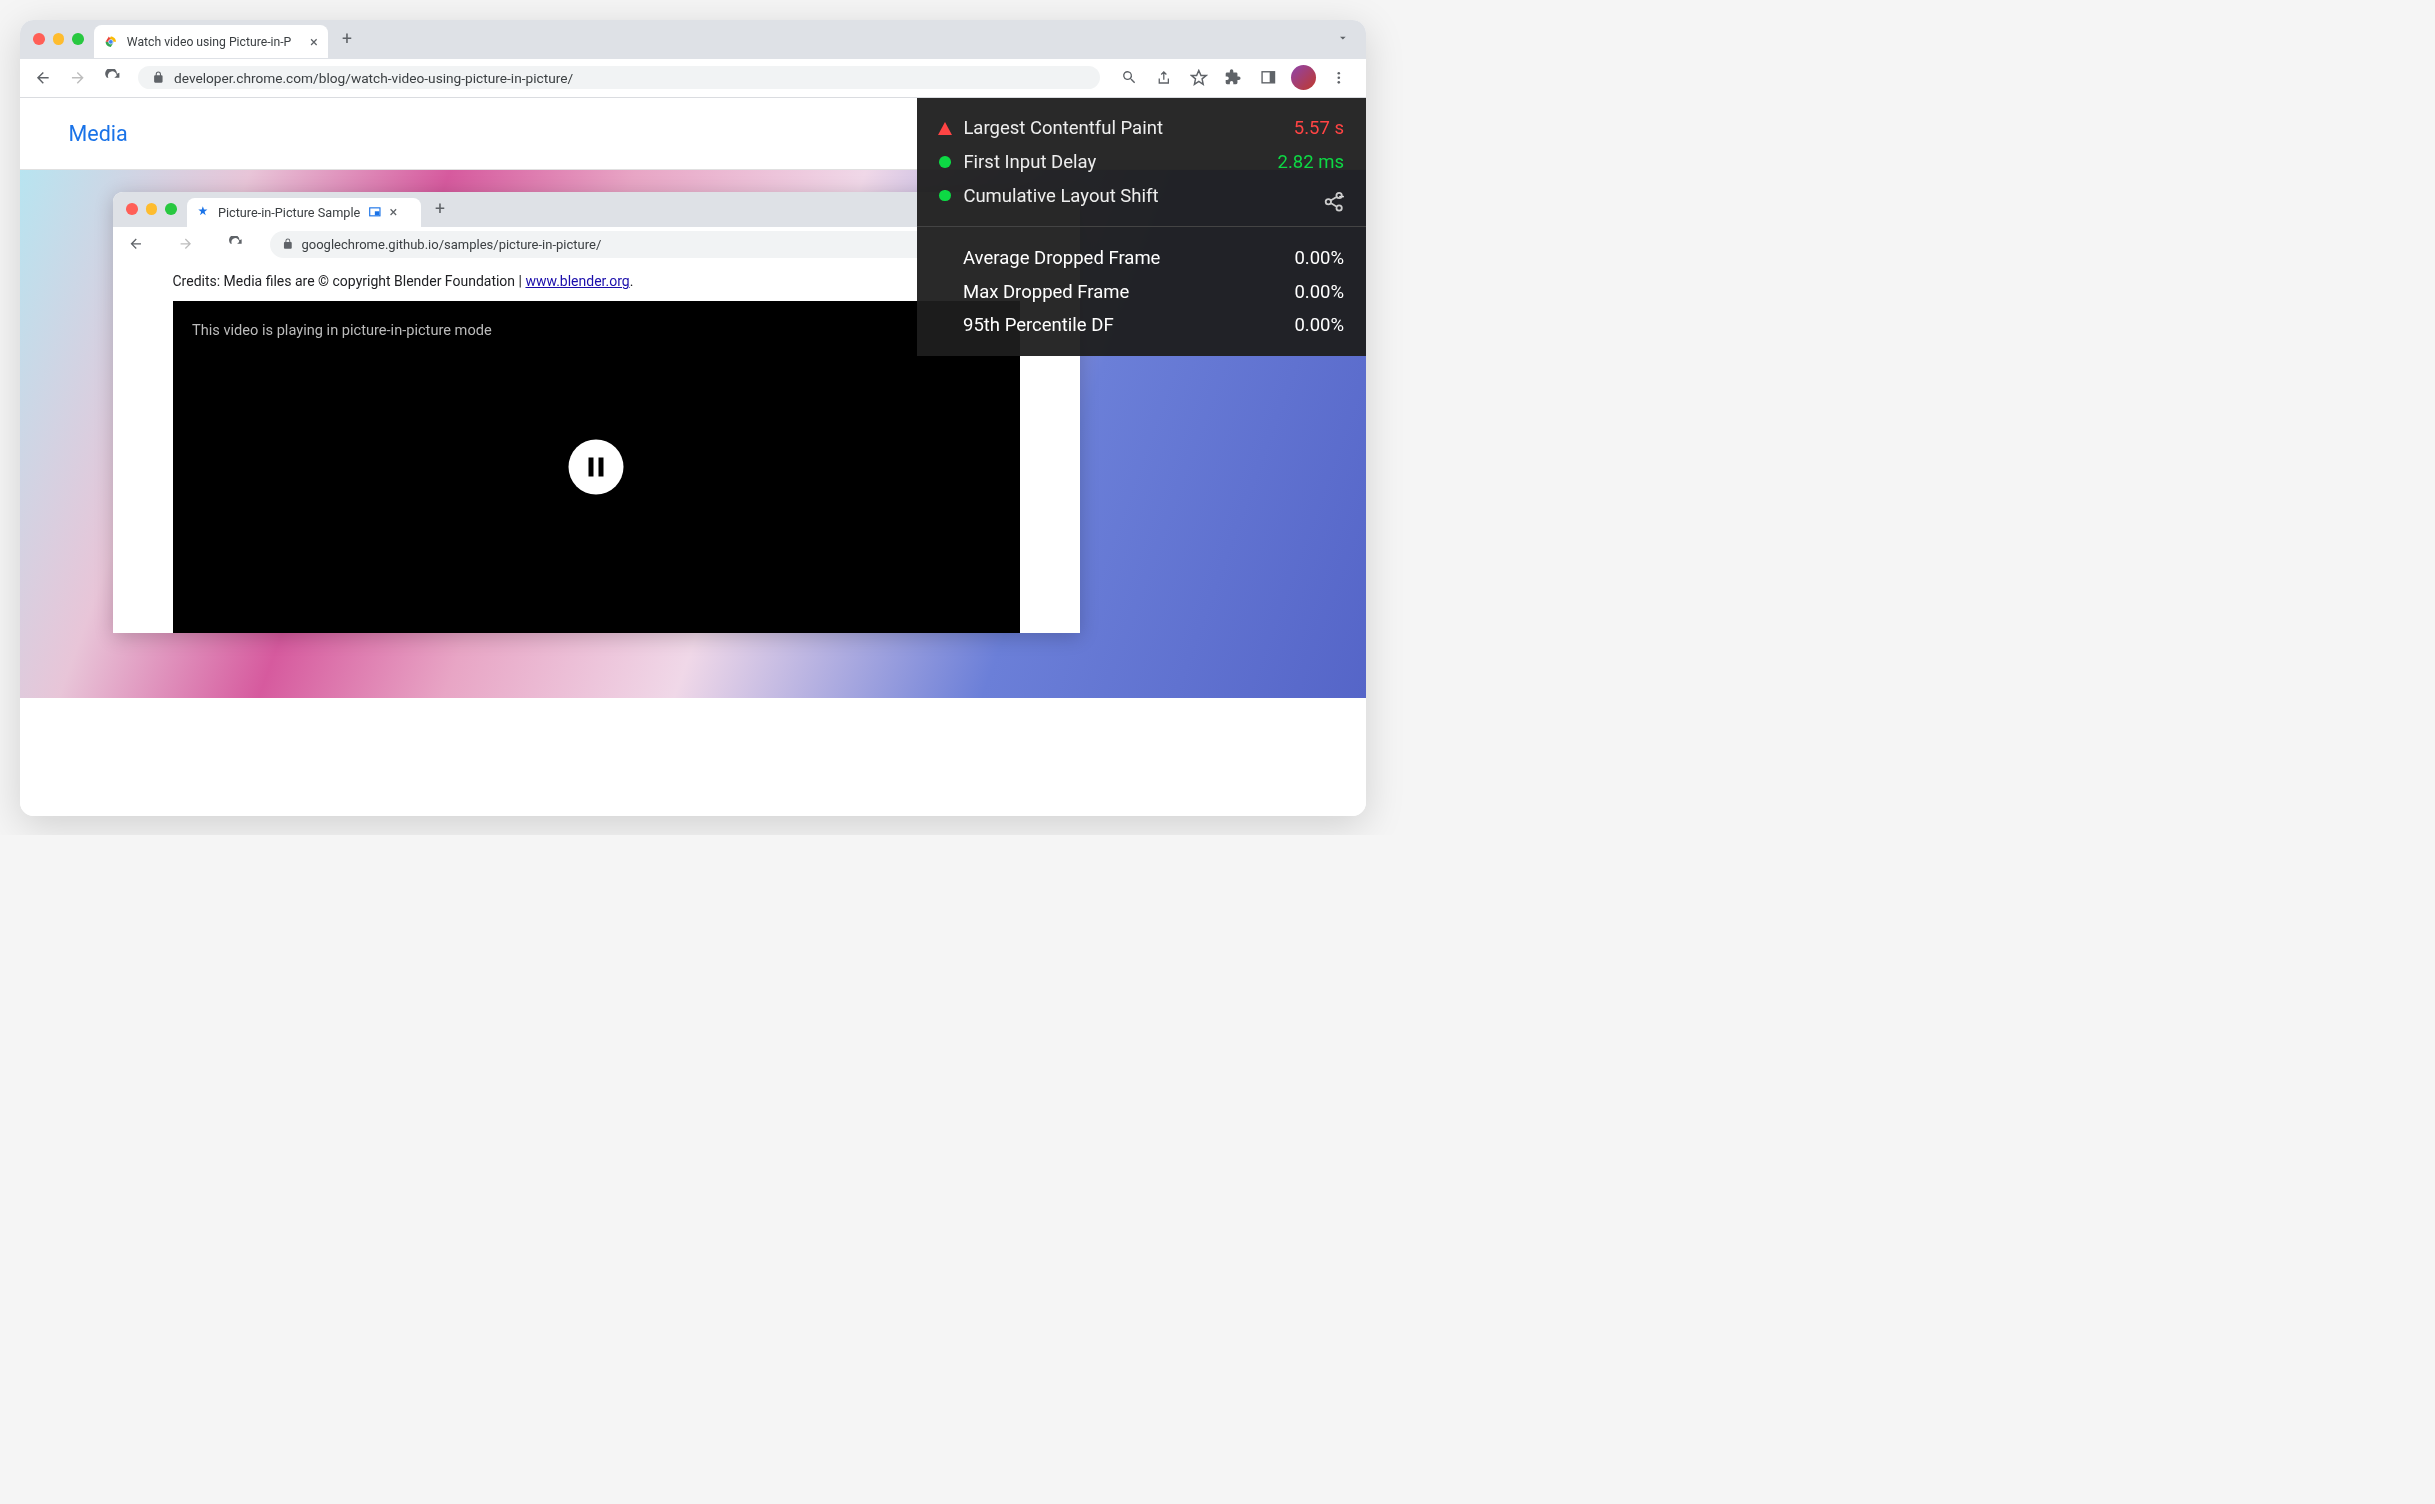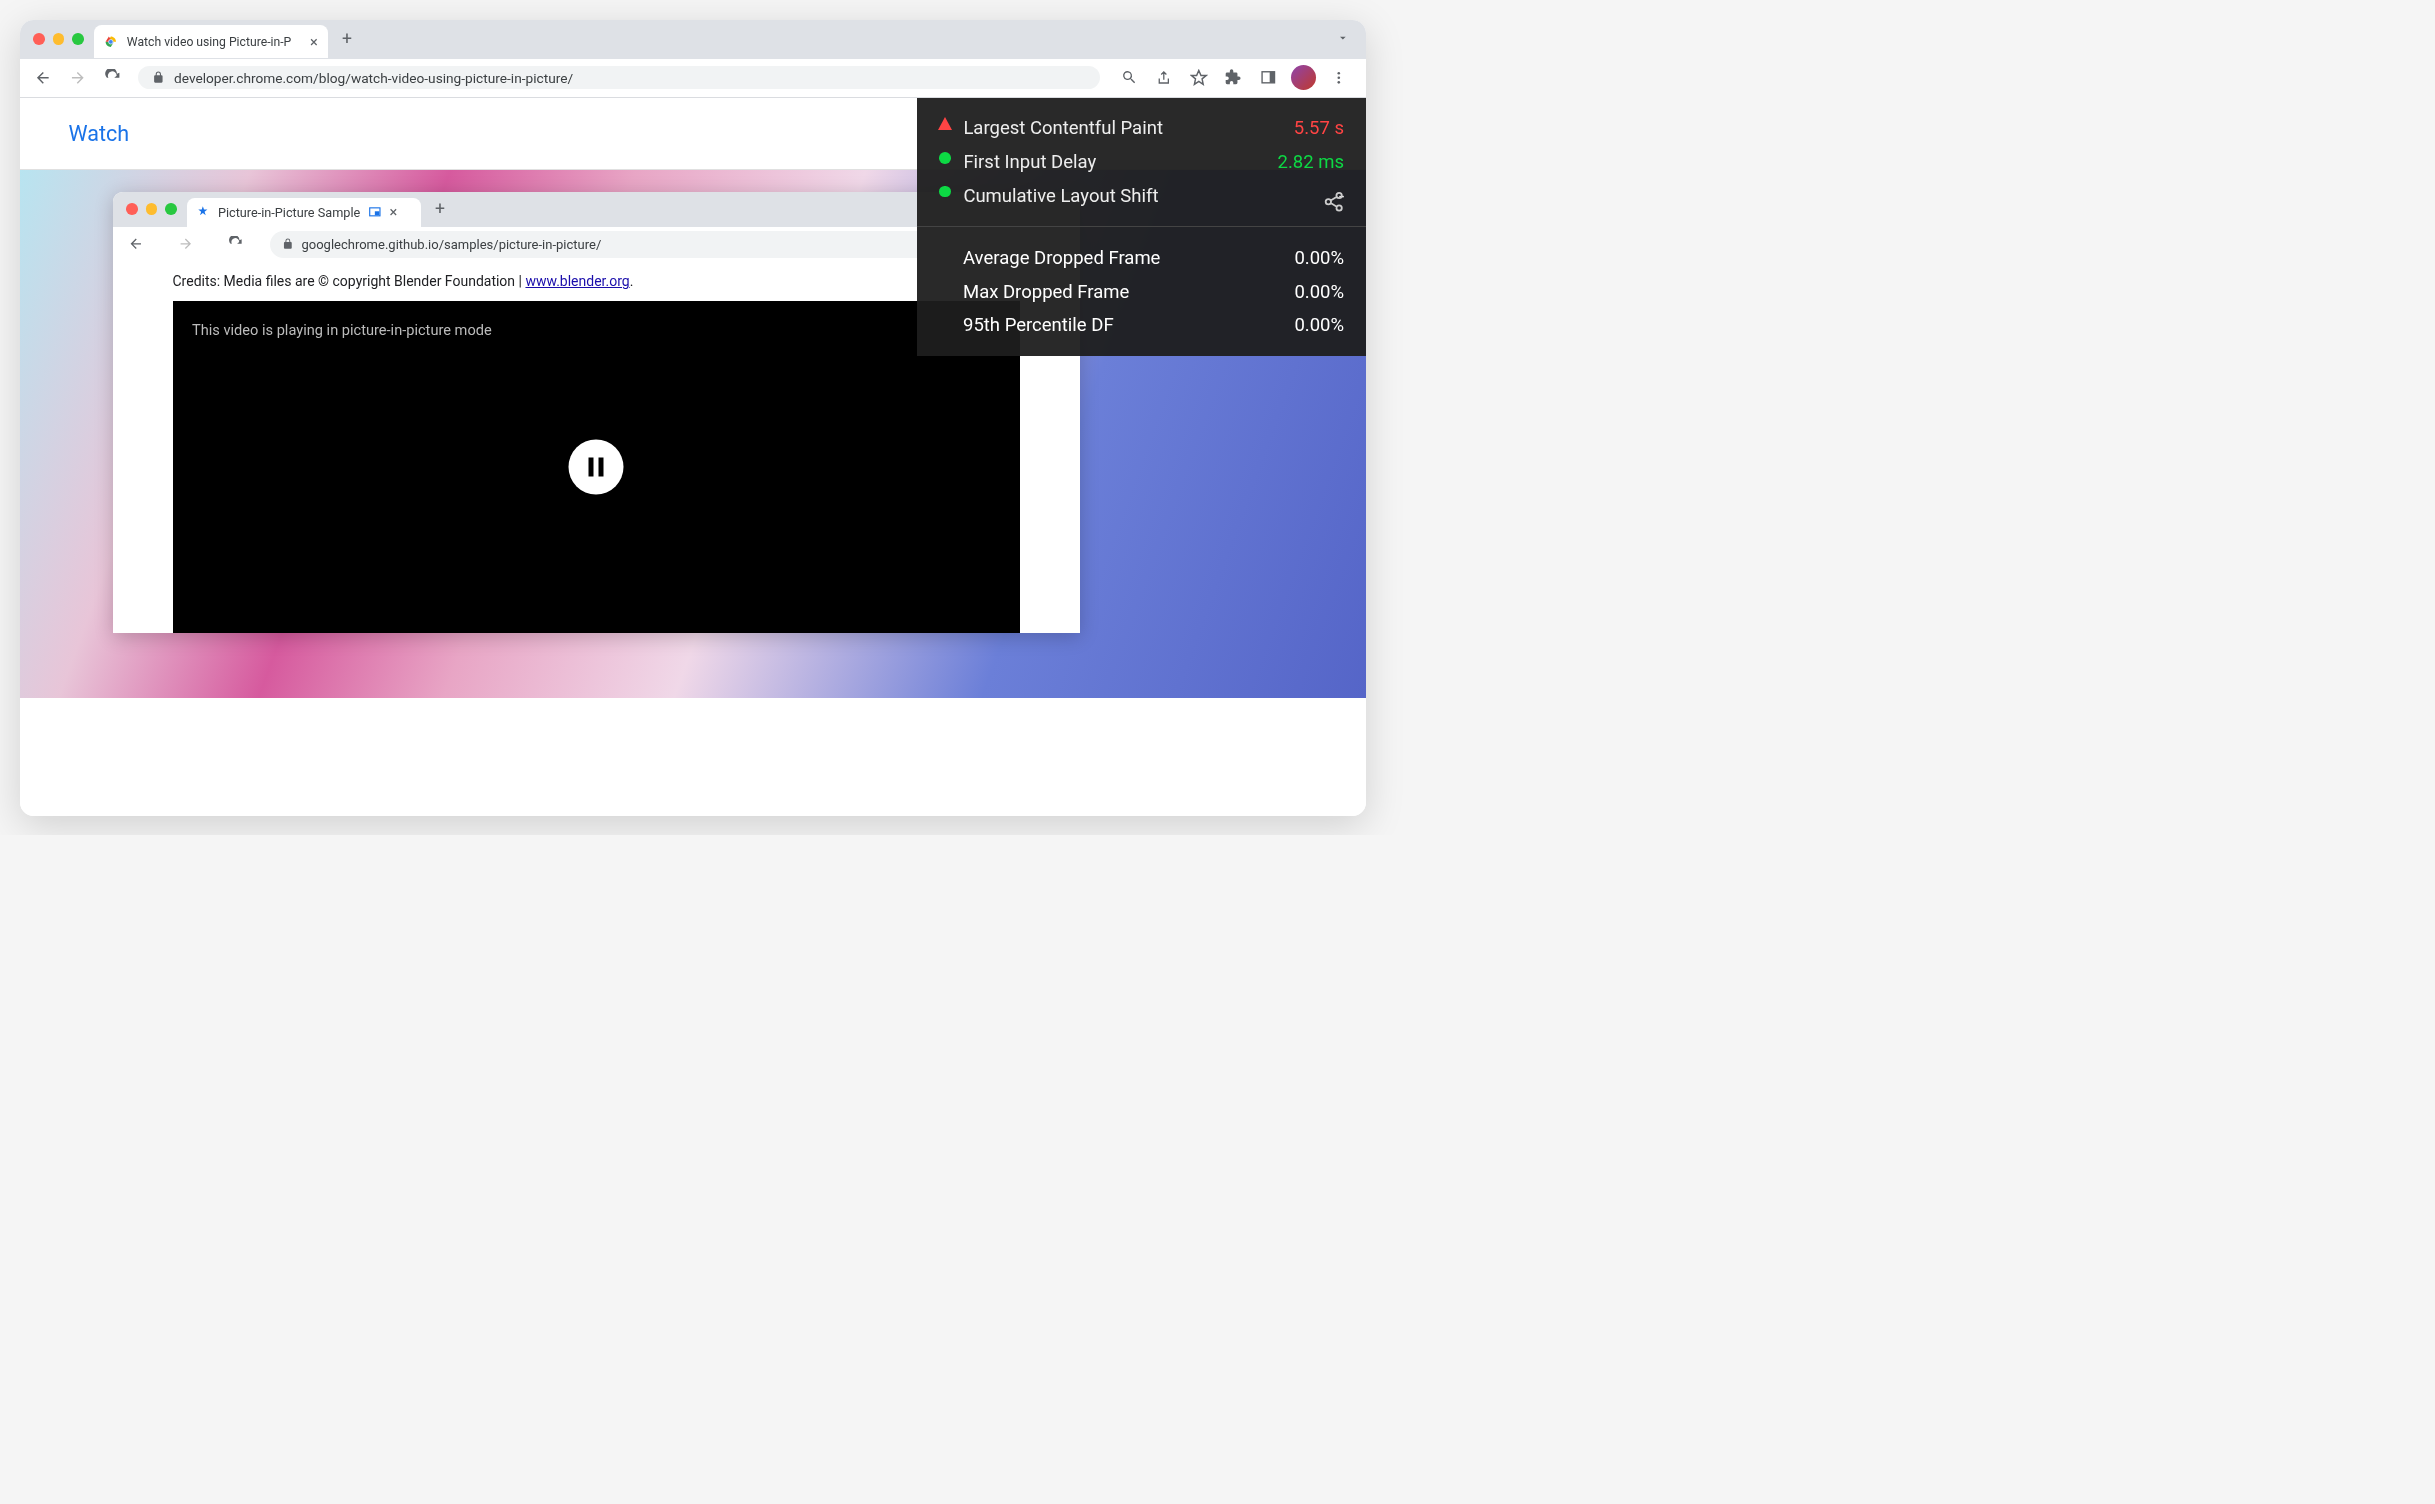--- a/index.html
+++ b/index.html
@@ -44,21 +44,21 @@
 .inner-content { padding: 11.7px 60px 0; }
 .credits { font-size: 14px; color: #202124; margin-bottom: 11.7px; }
 .credits a { color: #1a0dab; text-decoration: underline; }
 .video-box { width: 100%; height: 332px; background: #000; position: relative; padding: 19.5px; }
 .video-msg { color: #bbb; font-size: 14.6px; }
 .pause-btn { position: absolute; top: 50%; left: 50%; transform: translate(-50%,-50%); width: 55px; height: 55px; background: #fff; border-radius: 50%; display: flex; align-items: center; justify-content: center; gap: 4.9px; cursor: pointer; }
 .pause-btn span { width: 4.9px; height: 19.5px; background: #000; }
 .metrics-panel { position: absolute; top: 0; right: 0; width: 449px; background: rgba(30,30,30,0.95); color: #fff; font-size: 18.5px; }
 .metrics-section { padding: 13.7px 21.5px; }
 .metrics-section.top { border-bottom: 1px solid #444; position: relative; }
-.metric-row { display: flex; padding: 5.9px 0; gap: 11.7px; }
+.metric-row { display: flex; align-items: center; padding: 5.9px 0; gap: 11.7px; }
 .metric-indicator { width: 13.7px; height: 13.7px; flex-shrink: 0; display: flex; align-items: center; justify-content: center; }
 .ind-triangle { width: 0; height: 0; border-left: 7.8px solid transparent; border-right: 7.8px solid transparent; border-bottom: 13.7px solid #ff4444; }
 .ind-circle-green { width: 11.7px; height: 11.7px; border-radius: 50%; background: #0dd944; }
 .metric-label { flex: 1; color: #eee; }
 .metric-value { font-weight: 400; }
 .val-red { color: #ff4444; }
 .val-green { color: #0dd944; }
 .share-icon { position: absolute; right: 21.5px; bottom: 13.7px; color: #ccc; }
 .frame-row { display: flex; justify-content: space-between; padding: 5.9px 0; padding-left: 25px; }
 </style>
@@ -154,21 +154,21 @@
             <circle cx="12" cy="12" r="2" fill="#5f6368"></circle>
             <circle cx="12" cy="19" r="2" fill="#5f6368"></circle>
           </svg>
         </div>
     </div>
   </div>
 
   <div class="content">
 
     <div class="breadcrumb-bar">
-      <a href="#" class="breadcrumb-link">Watch</a>
+      <a href="#" class="breadcrumb-link">Media</a>
     </div>
 
     <div class="article-area">
       <div class="article-bg"></div>
 
       <div class="inner-browser">
         <div class="inner-tabstrip">
           <div class="traffic-lights">
             <div class="traffic-light tl-red"></div>
             <div class="traffic-light tl-yellow"></div>

